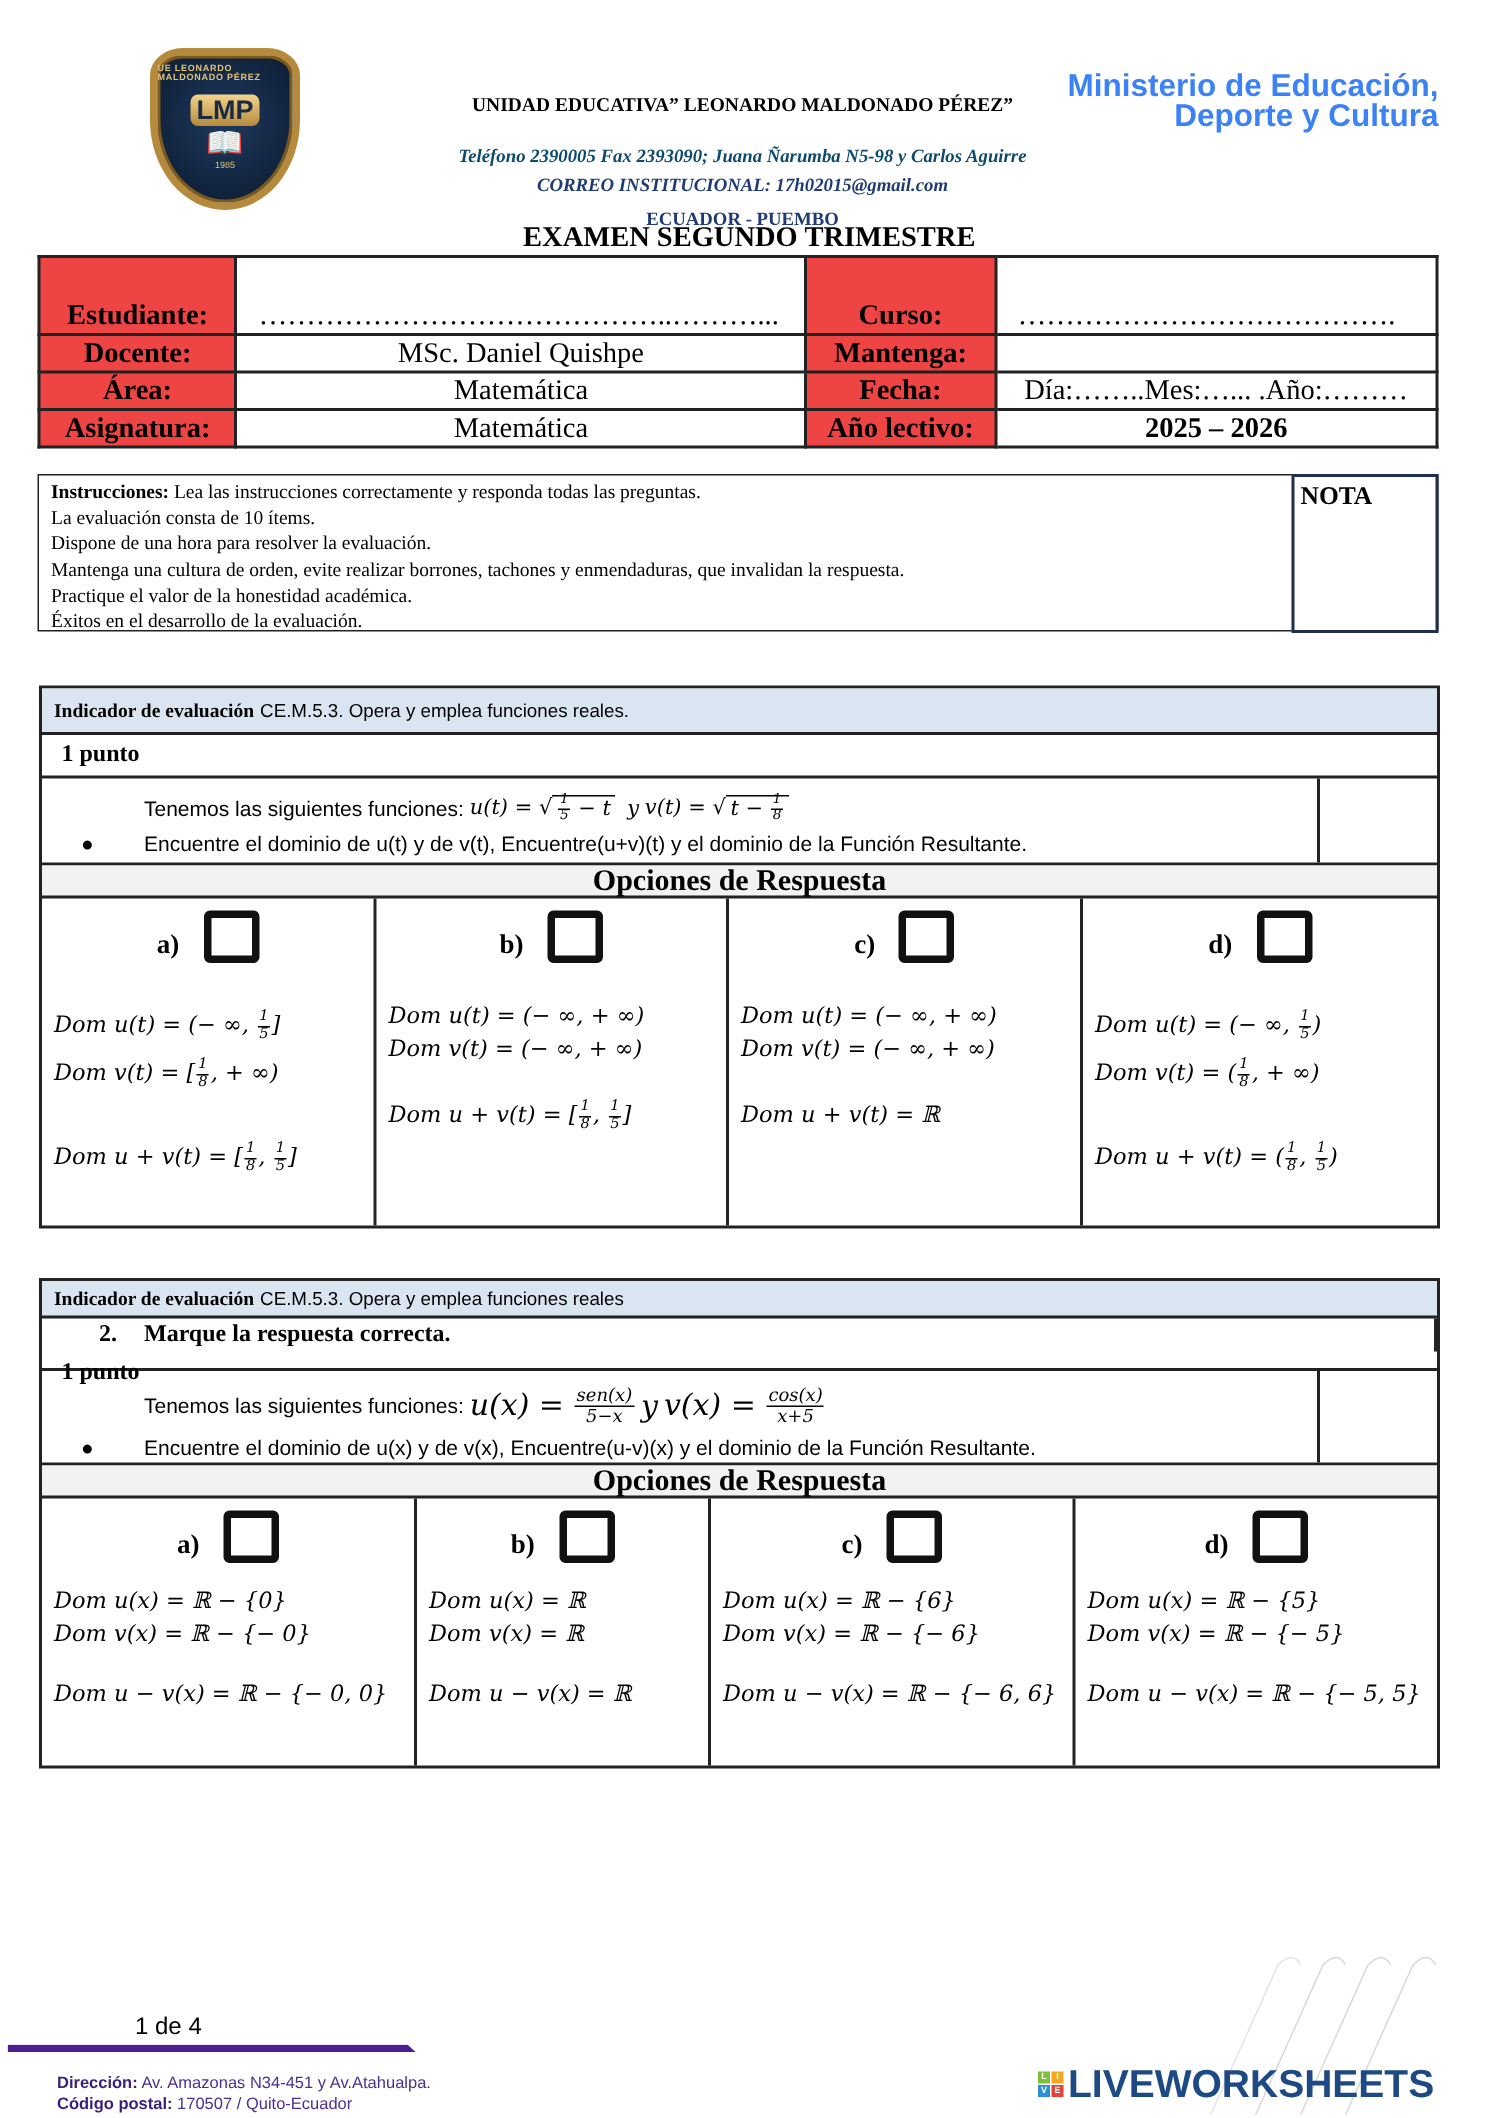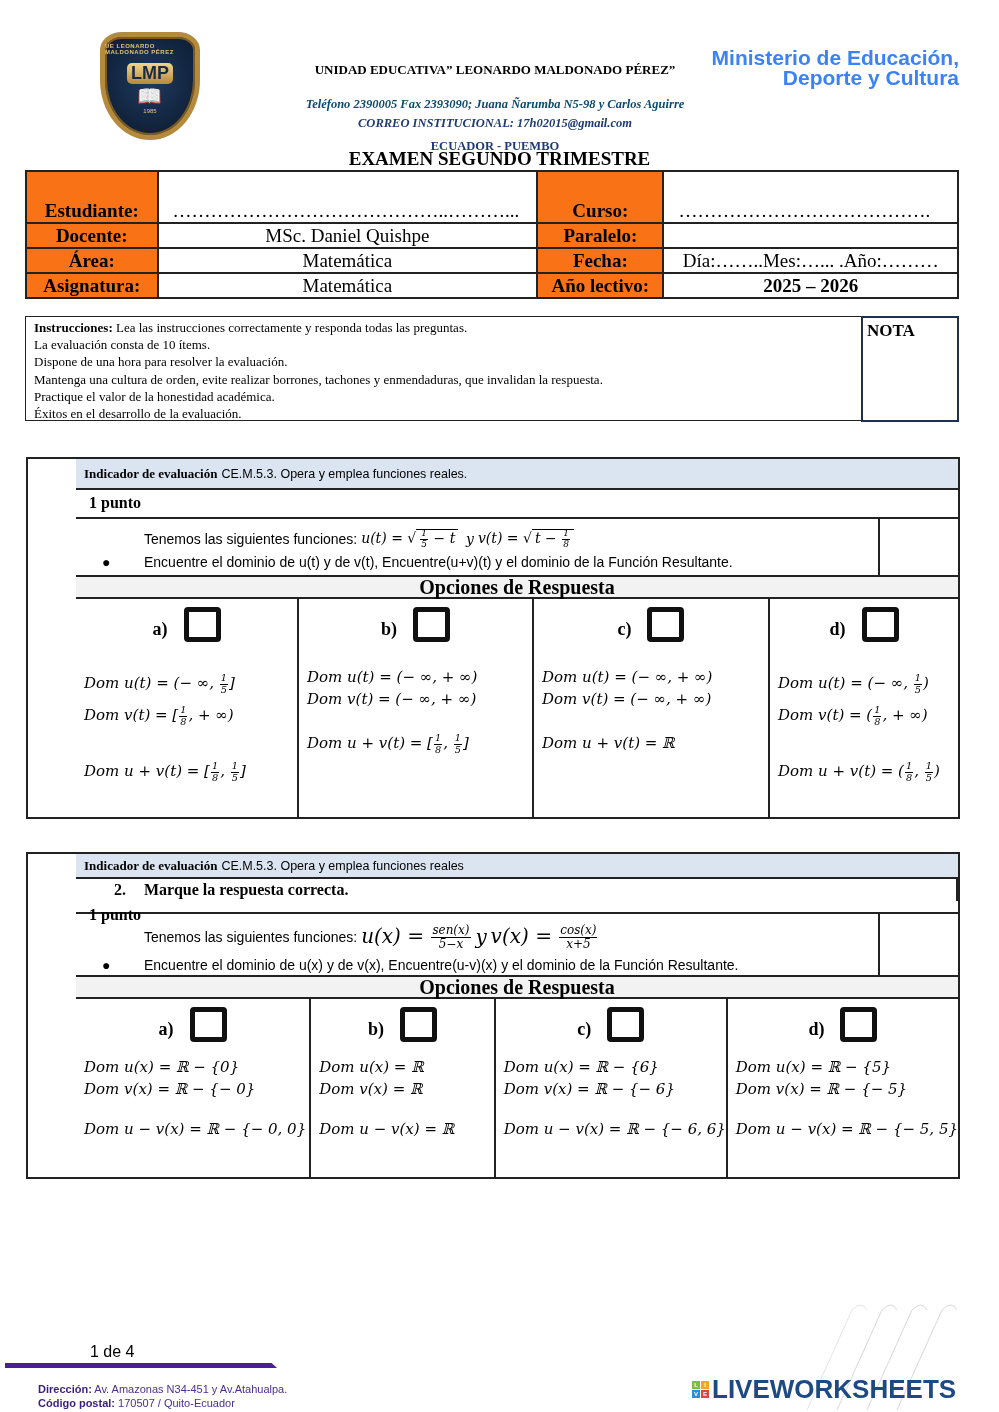--- a/index.html
+++ b/index.html
@@ -30,32 +30,32 @@
   .school-country { font-weight: bold; font-size: 12.5px; color: #1f3b73; margin-top: 8px; }
 
   .ministry { position: absolute; right: 40px; top: 48px; text-align: right; font-family: "Liberation Sans", sans-serif; font-weight: bold; font-size: 21px; color: #3b82f6; line-height: 20px; }
 
   .exam-title { position: absolute; left: 0; width: 999px; top: 148px; text-align: center; font-weight: bold; font-size: 19px; }
 
   
   table { border-collapse: collapse; }
   .info-table { position: absolute; left: 25px; top: 170px; width: 934px; }
   .info-table td { border: 2px solid #222; font-size: 19px; text-align: center; height: 25px; padding: 0 4px; }
-  .info-table td.lab { background: #f97316; font-weight: bold; }
+  .info-table td.lab { background: #ef4444; font-weight: bold; }
   .info-table tr.first td { height: 52px; vertical-align: bottom; }
   .info-table td.dots { text-align: left; padding-left: 14px; }
 
   
   .instr { position: absolute; left: 25px; top: 316px; width: 934px; height: 105px; border: 1.5px solid #222; }
   .instr-text { position: absolute; left: 8px; top: 2px; font-size: 13px; line-height: 17.2px; }
   .instr-text b { font-weight: bold; }
   .nota { position: absolute; right: -1px; top: -1px; width: 98px; height: 106px; border: 2px solid #1f2f4f; border-right-width: 2px; padding: 3px 4px; font-weight: bold; font-size: 17px; }
 
   
-  .q { position: absolute; left: 26px; width: 934px; border: 2px solid #222; padding-left: 48px; }
+  .q { position: absolute; left: 26px; width: 934px; border: 2px solid #222; }
   .q .indicator { background: #dbe5f1; border-bottom: 2px solid #222; padding: 0 8px; font-family: "Liberation Sans", sans-serif; font-size: 12.5px; display: flex; align-items: center; }
   .q .indicator b { font-family: "Liberation Serif", serif; font-weight: bold; font-size: 13px; margin-right: 4px; }
   .q .row { display: flex; border-bottom: 2px solid #222; }
   .q .row .main { flex: 1; border-right: 2px solid #222; }
   .q .row .side { width: 78px; }
   .q .qtitle { font-weight: bold; font-size: 16px; padding-left: 38px; }
   .q .qtitle .num { display: inline-block; width: 30px; }
   .q .points { font-weight: bold; font-size: 16px; text-align: center; }
   .q .desc { font-family: "Liberation Sans", sans-serif; font-size: 14px; padding-left: 68px; position: relative; }
   .q .desc .bullet { position: absolute; left: 26px; }
@@ -118,21 +118,21 @@
   <tbody>
       <tr class="first">
     <td class="lab">Estudiante:</td>
     <td class="dots">……………………………………..………...</td>
     <td class="lab">Curso:</td>
     <td class="dots">………………………………….</td>
   </tr>
   <tr>
     <td class="lab">Docente:</td>
     <td>MSc. Daniel Quishpe</td>
-    <td class="lab">Paralelo:</td>
+    <td class="lab">Mantenga:</td>
     <td></td>
   </tr>
   <tr>
     <td class="lab">Área:</td>
     <td>Matemática</td>
     <td class="lab">Fecha:</td>
     <td>Día:……..Mes:…... .Año:………</td>
   </tr>
   <tr>
     <td class="lab">Asignatura:</td>

